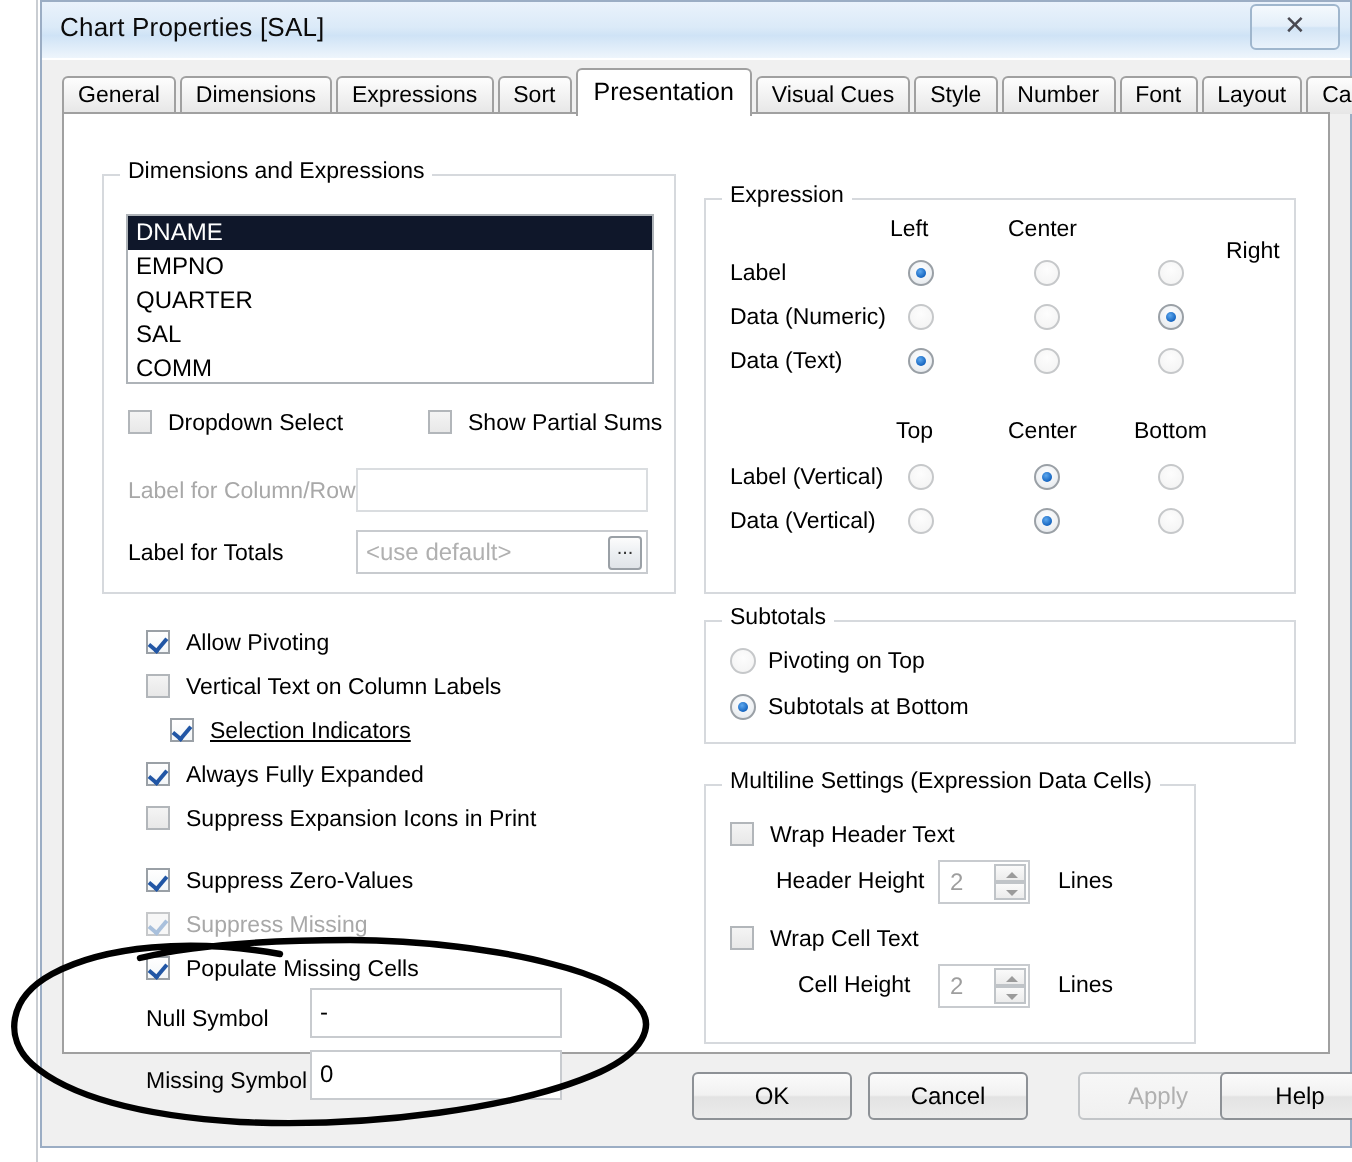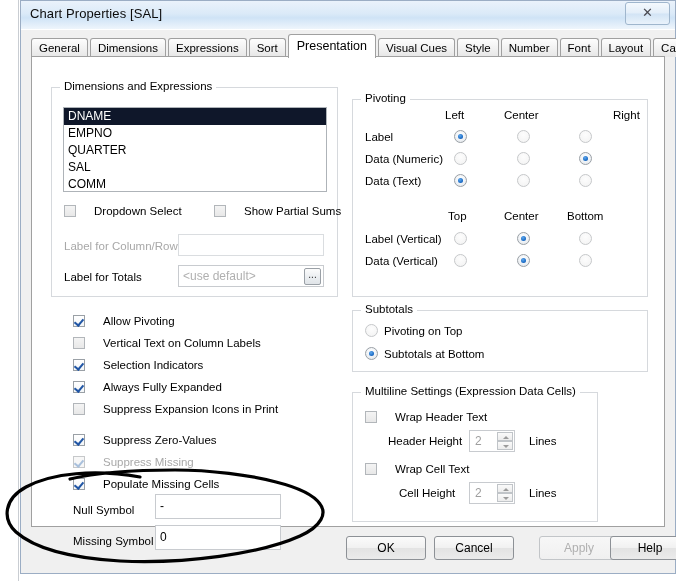--- a/index.html
+++ b/index.html
@@ -119,21 +119,21 @@
   .cb.off{background:linear-gradient(to bottom,#f4f4f4 0%,#e8e8e8 100%);border-color:#b2b6ba;}
   .cb.on:after{
     content:"";position:absolute;left:2px;top:1px;
     width:4px;height:7px;
     border:solid #2156a5;border-width:0 2px 2px 0;
     transform:rotate(40deg);
   }
   .cb.disabled{border-color:#c6c8ca;background:#f7f7f7;}
   .cb.disabled.on:after{border-color:#a9c0dc;}
   .cbrow{position:absolute;white-space:nowrap;font-size:11.5px;cursor:pointer;}
-  .cbrow .lbl{margin-left:18px;}
+  .cbrow .lbl{margin-left:8px;}
   .cbrow.dim .lbl{color:#a8a8a8;}
   
   .rb{
     position:absolute;width:13px;height:13px;border-radius:50%;
     border:1px solid #9aa0a6;
     background:radial-gradient(circle at 50% 35%,#ffffff 0%,#eef1f4 60%,#dfe3e7 100%);
     box-sizing:border-box;cursor:pointer;
   }
   .rb.on:after{
     content:"";position:absolute;left:3px;top:3px;width:5px;height:5px;
@@ -250,25 +250,25 @@
 
         <div class="lab dim" style="left:12px;top:152px;">Label for Column/Row</div>
         <input class="tin disabled" style="left: 126px; top: 146px; width: 146px; height: 22px;" value="">
 
         <div class="lab" style="left:12px;top:183px;">Label for Totals</div>
         <div class="tin ph" style="left:126px;top:177px;width:146px;height:22px;line-height:18px;">&lt;use default&gt;</div>
         <div class="ellipsisbtn" style="left:252px;top:180px;">...</div>
       </div>
 
       <div class="group" style="left:320px;top:42px;width:296px;height:198px;">
-        <div class="legend">Pivoting</div>
+        <div class="legend">Expression</div>
 
         <div class="colhead" style="left:92px;top:9px;">Left</div>
         <div class="colhead" style="left:151px;top:9px;">Center</div>
-        <div class="colhead" style="left:220px;top:9px;padding-left:40px;">Right</div>
+        <div class="colhead" style="left:220px;top:20px;padding-left:40px;">Right</div>
 
         <div class="lab" style="left:12px;top:31px;">Label</div>
         <div class="lab" style="left:12px;top:53px;">Data (Numeric)</div>
         <div class="lab" style="left:12px;top:75px;">Data (Text)</div>
 
         <div class="rb on" style="left:101px;top:30px;"></div>
         <div class="rb dim" style="left:164px;top:30px;"></div>
         <div class="rb dim" style="left:226px;top:30px;"></div>
 
         <div class="rb dim" style="left:101px;top:52px;"></div>
@@ -294,21 +294,21 @@
         <div class="rb on" style="left:164px;top:154px;"></div>
         <div class="rb dim" style="left:226px;top:154px;"></div>
       </div>
 
       <div class="cbrow" style="left:41px;top:258px;">
         <span class="cb on"></span><span class="lbl">Allow Pivoting</span></div>
 
       <div class="cbrow" style="left:41px;top:280px;">
         <span class="cb off"></span><span class="lbl">Vertical Text on Column Labels</span></div>
 
-      <div class="cbrow" style="left:41px;top:302px;">
+      <div class="cbrow" style="left:53px;top:302px;text-decoration:underline;">
         <span class="cb on"></span><span class="lbl">Selection Indicators</span></div>
 
       <div class="cbrow" style="left:41px;top:324px;">
         <span class="cb on"></span><span class="lbl">Always Fully Expanded</span></div>
 
       <div class="cbrow" style="left:41px;top:346px;">
         <span class="cb off"></span><span class="lbl">Suppress Expansion Icons in Print</span></div>
 
       <div class="cbrow" style="left:41px;top:377px;">
         <span class="cb on"></span><span class="lbl">Suppress Zero-Values</span></div>

